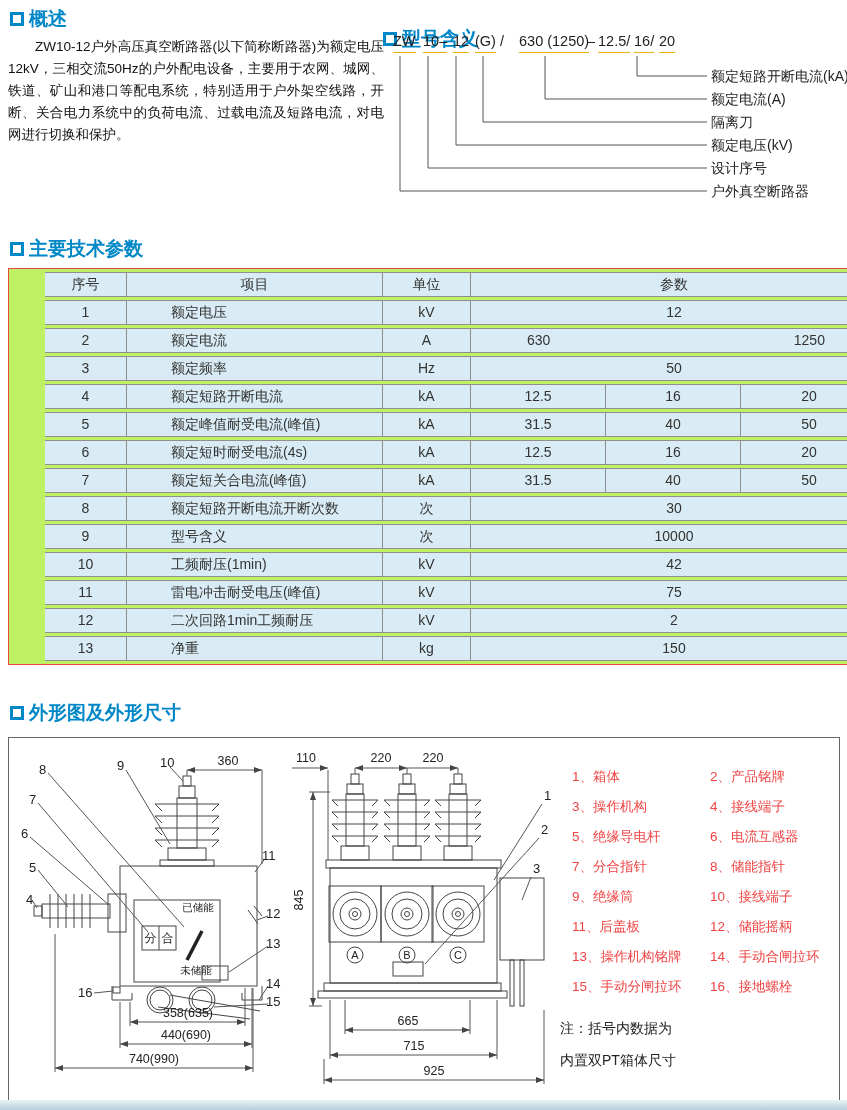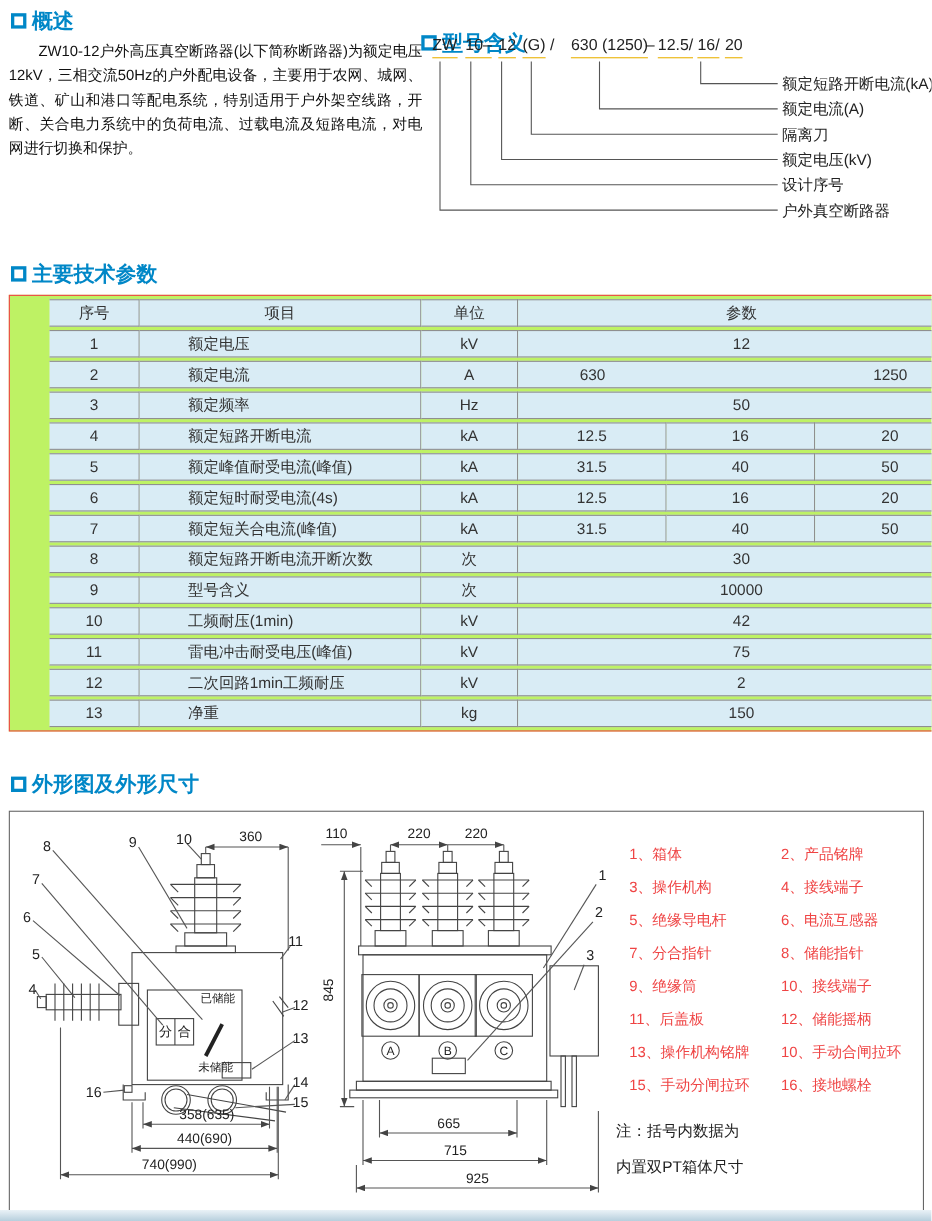--- a/index.html
+++ b/index.html
@@ -475,21 +475,21 @@
     <span>4、接线端子</span>
     <span>5、绝缘导电杆</span>
     <span>6、电流互感器</span>
     <span>7、分合指针</span>
     <span>8、储能指针</span>
     <span>9、绝缘筒</span>
     <span>10、接线端子</span>
     <span>11、后盖板</span>
     <span>12、储能摇柄</span>
     <span>13、操作机构铭牌</span>
-    <span>10、手动合闸拉环</span>
+    <span>14、手动合闸拉环</span>
     <span>15、手动分闸拉环</span>
     <span>16、接地螺栓</span>
   </div>
 
   <div class="legend-note">
     <div>注：括号内数据为</div>
     <div>内置双PT箱体尺寸</div>
   </div>
 
   <div class="bottom-band"></div>

